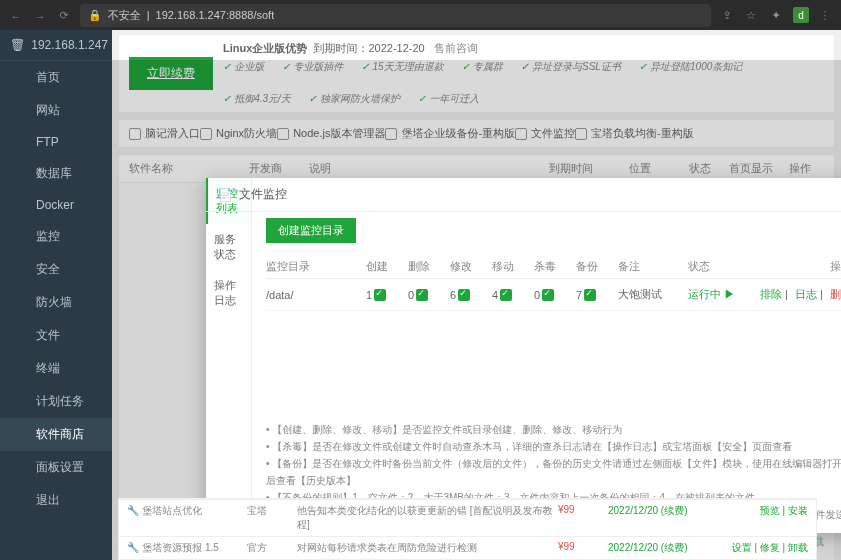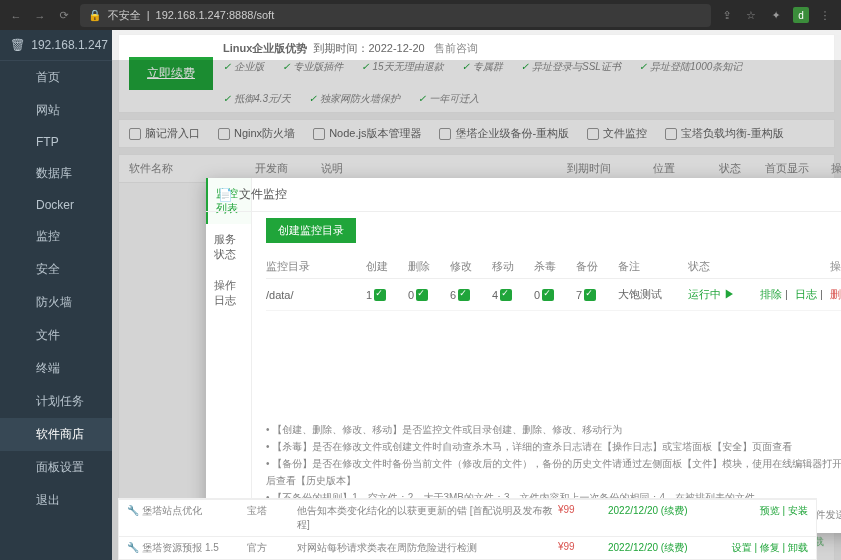--- a/index.html
+++ b/index.html
@@ -21,25 +21,25 @@
 .sidebar-item.active { background: #374855; color: #fff; }
 .s-ico { width: 14px; height: 14px; display: inline-block; opacity: .5; }
 
 
 .content { flex: 1; background: #f0f0f0; position: relative; overflow: hidden; }
 .top-banner { background: #fff; margin: 4px 6px 0; padding: 6px 10px; display: flex; align-items: center; gap: 10px; font-size: 11px; color: #666; border: 1px solid #eee; }
 .renew-btn { background: #20a53a; color: #fff; padding: 8px 18px; border: none; font-size: 12px; cursor: pointer; text-decoration: underline; }
 .banner-row { display: flex; gap: 18px; flex-wrap: wrap; margin-top: 4px; color: #888; font-size: 10px; font-style: italic; }
 .banner-row span::before { content: "✓ "; color: #20a53a; }
 
-.toolbar { background: #fff; margin: 6px 6px 0; padding: 6px 10px; display: flex; gap: 18px; font-size: 11px; color: #666; border: 1px solid #eee; }
+.toolbar { background: #fff; margin: 6px 6px 0; padding: 6px 10px; display: flex; font-size: 11px; color: #666; border: 1px solid #eee; }
 .tool-link { display: flex; align-items: center; gap: 4px; cursor: pointer; }
 .tool-ico { width: 12px; height: 12px; border: 1px solid #999; border-radius: 2px; display: inline-block; }
 
-.table-head { background: #fff; margin: 6px 6px 0; padding: 6px 10px; display: grid; grid-template-columns: 120px 60px 240px 80px 60px 40px 60px 60px; font-size: 11px; color: #888; border: 1px solid #eee; gap: 6px; }
+.table-head { background: #fff; margin: 6px 6px 0; padding: 6px 10px; display: grid; grid-template-columns: 120px 60px 240px 80px 60px 40px 60px 60px; font-size: 11px; color: #888; border: 1px solid #eee; }
 .blur-row { background: #fff; margin: 0 6px; padding: 6px 10px; font-size: 10px; color: #999; border-left: 1px solid #eee; border-right: 1px solid #eee; filter: blur(0.4px); opacity: .6; display: grid; grid-template-columns: 120px 60px 1fr 80px 60px 40px 60px 60px; }
 .blur-row .ops { color: #20a53a; }
 
 
 .overlay { position: absolute; inset: 30px 0 0 0; background: rgba(0,0,0,.15); }
 .modal { position: absolute; left: 94px; top: 148px; width: 660px; height: 355px; background: #fff; border-radius: 2px; box-shadow: 0 4px 18px rgba(0,0,0,.25); display: flex; }
 .modal-title { position: absolute; left: -0px; top: -0px; padding: 8px 12px; font-size: 12px; color: #555; display: flex; align-items: center; gap: 6px; width: 100%; border-bottom: 1px solid #eee; }
 .modal-left { width: 46px; border-right: 1px solid #eee; }
 .modal-tab { padding: 8px 8px; font-size: 11px; color: #666; cursor: pointer; text-align: left; }
 .modal-tab.active { color: #20a53a; border-left: 2px solid #20a53a; background: #f7fdf8; }

